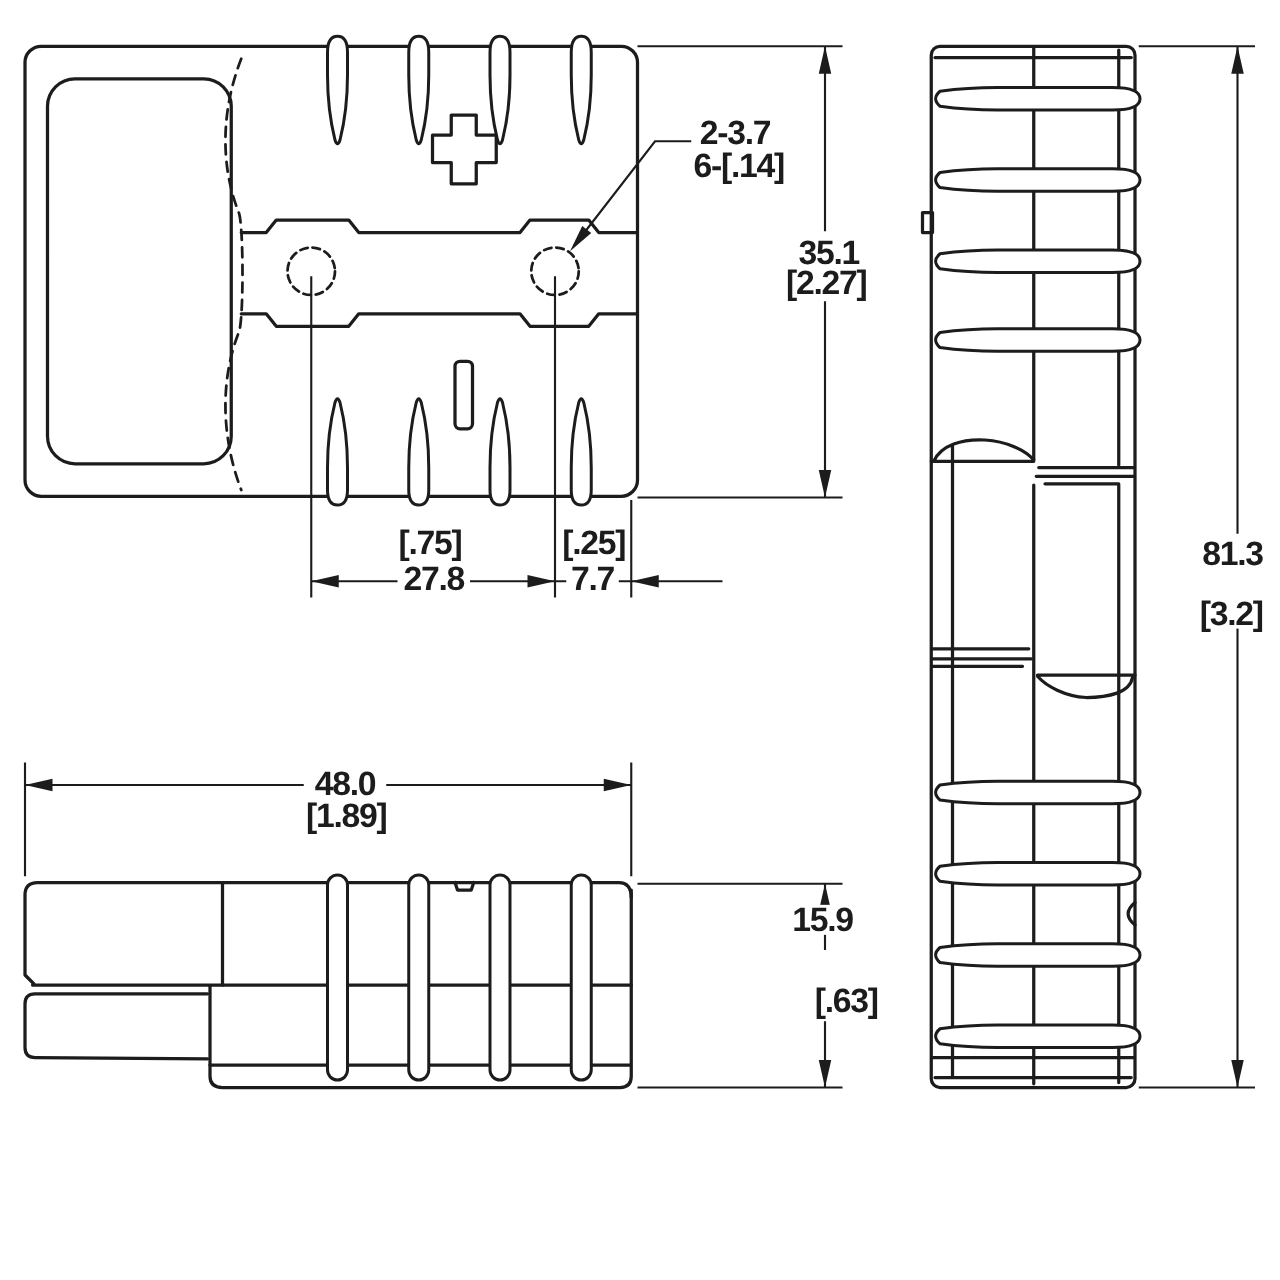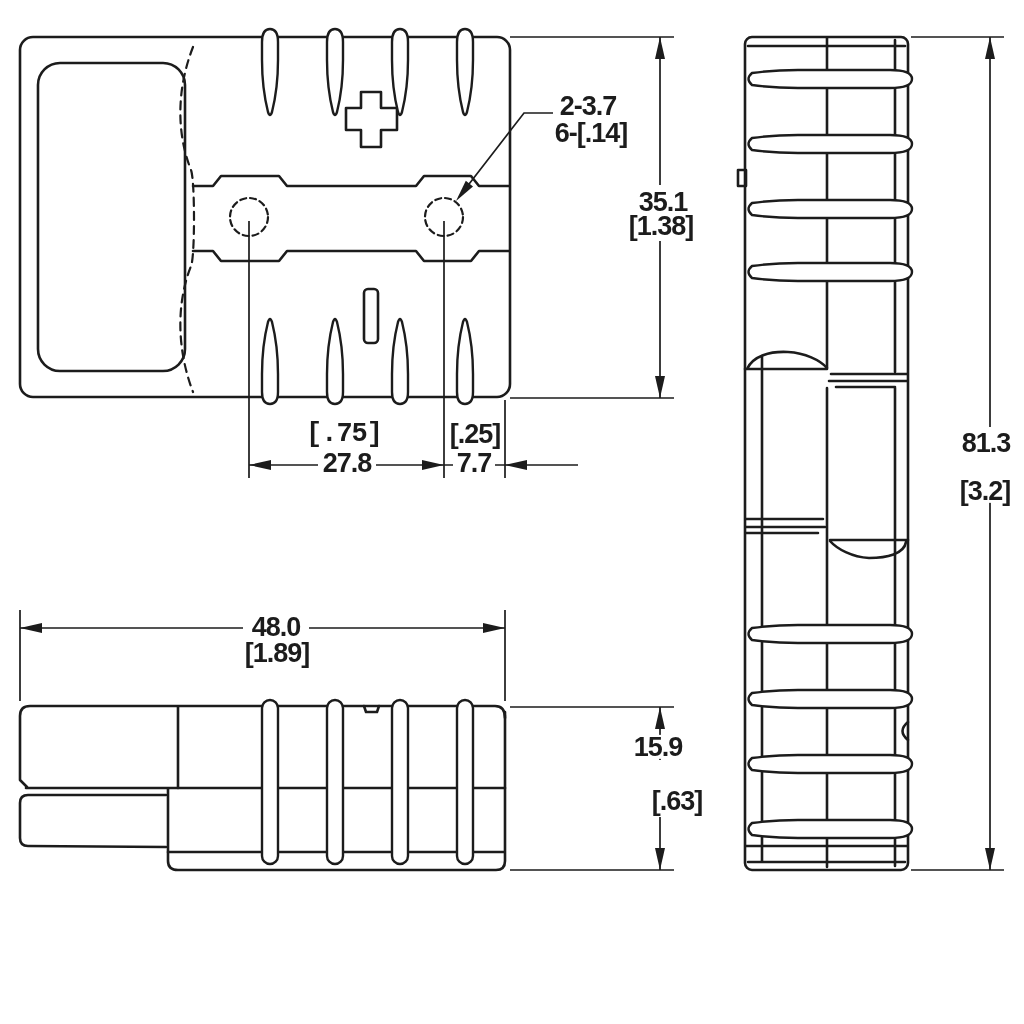--- a/index.html
+++ b/index.html
@@ -115,30 +115,30 @@
     <polygon class="arr" points="990,37 985,59 995,59"></polygon>
     <polygon class="arr" points="990,870 985,848 995,848"></polygon>
     <polygon class="arr" points="456,201 473,186.4 465.8,180.8"></polygon>
   </g>
 </svg>
 
 <div class="dim" style="left:588px;top:106px;">2-3.7</div>
 <div class="dim" style="left:591px;top:133px;">6-[.14]</div>
 
 <div class="dim" style="left:663px;top:202px;">35.1</div>
-<div class="dim" style="left:661px;top:226px;">[1.38]</div>
+<div class="dim" style="left:661px;top:226px;">[2.27]</div>
 
-<div class="dim" style="left:344px;top:434px;font-family:Liberation Mono, monospace;">[.75]</div>
+<div class="dim" style="left:344px;top:434px;">[.75]</div>
 <div class="dim" style="left:347px;top:463px;">27.8</div>
 
 <div class="dim" style="left:475px;top:434px;">[.25]</div>
 <div class="dim" style="left:474px;top:463px;">7.7</div>
 
 <div class="dim" style="left:276px;top:627px;">48.0</div>
 <div class="dim" style="left:277px;top:653px;">[1.89]</div>
 
-<div class="dim" style="left:658px;top:736px;margin-top:11px;">15.9</div>
+<div class="dim" style="left:658px;top:736px;">15.9</div>
 <div class="dim" style="left:677px;top:801px;">[.63]</div>
 
 <div class="dim" style="left:986px;top:443px;">81.3</div>
 <div class="dim" style="left:985px;top:467px;margin-top:24px;">[3.2]</div>
 
 </div>
 
 </body></html>

